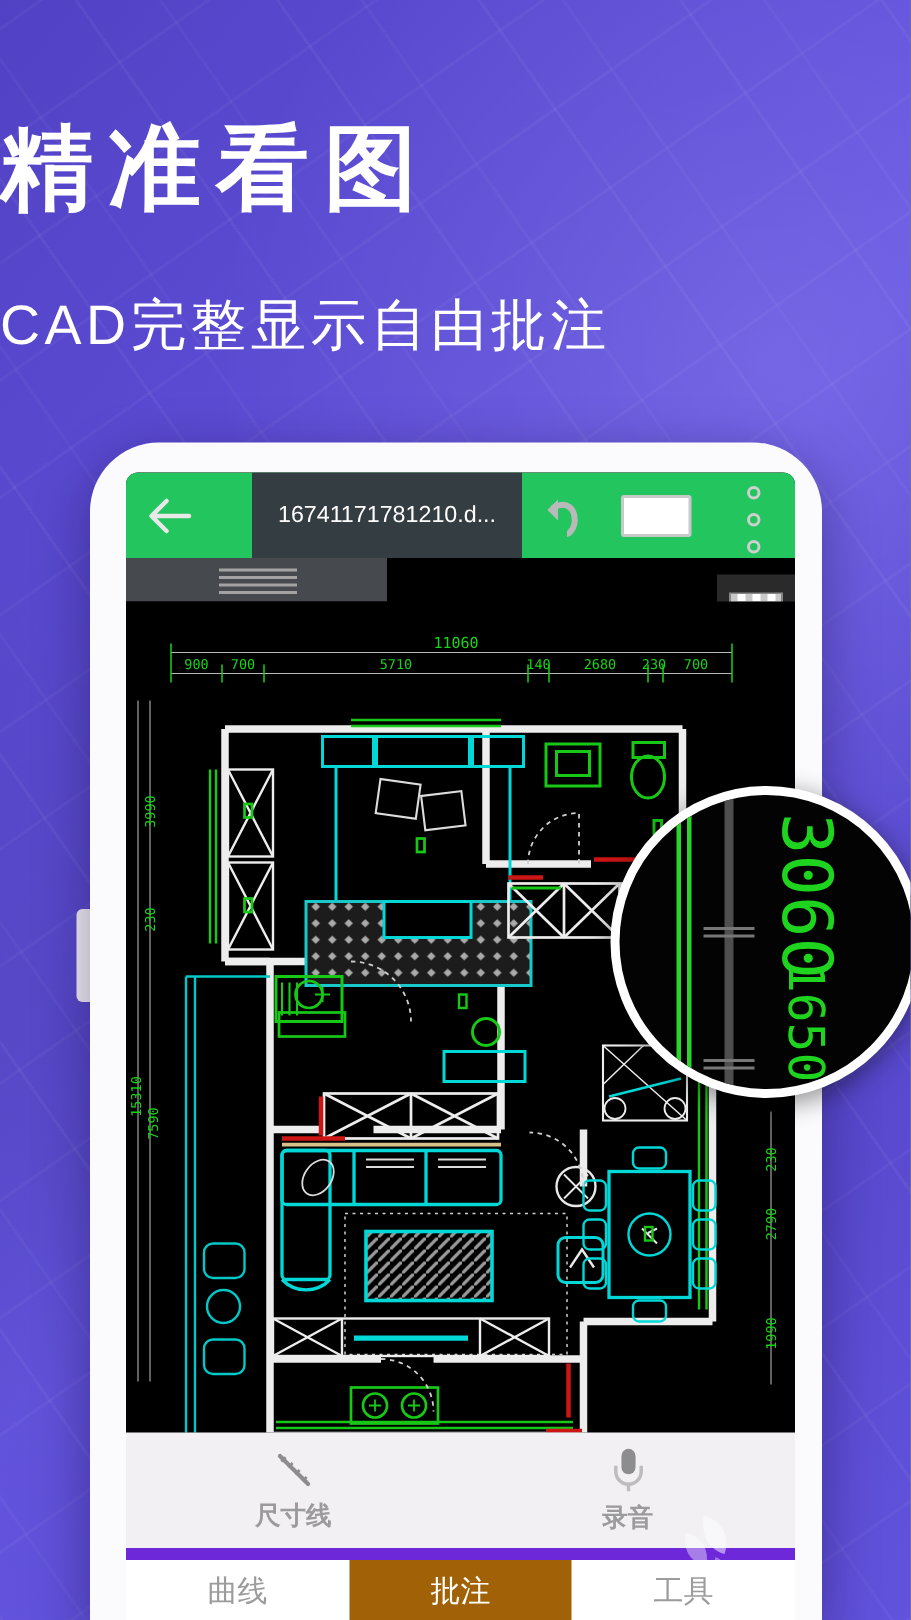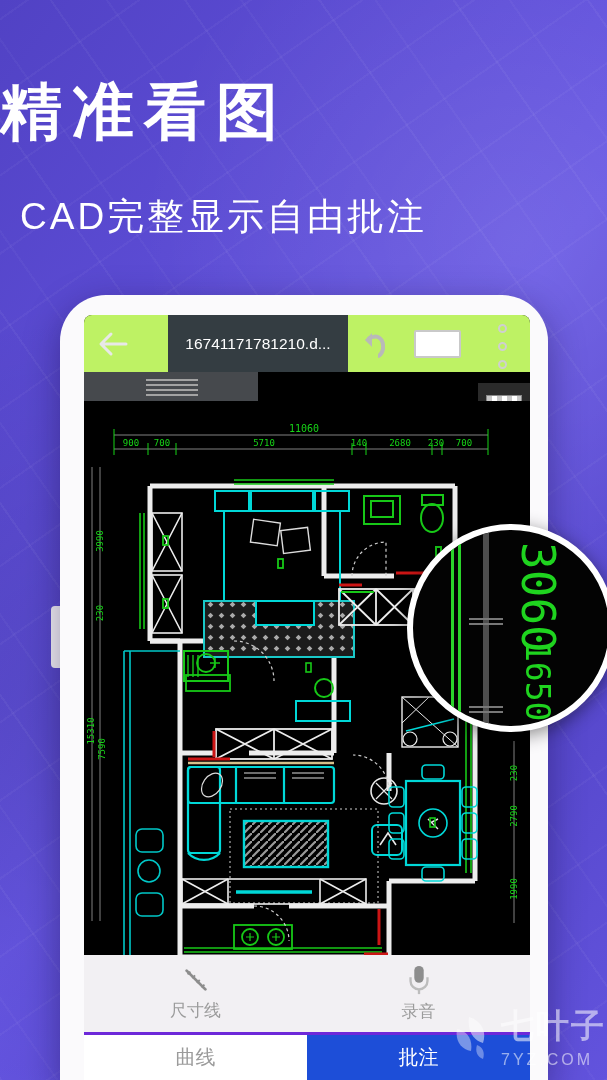--- a/index.html
+++ b/index.html
@@ -12,33 +12,33 @@
   
   .bg-tex { position:absolute; inset:0; pointer-events:none;
     background:
       repeating-linear-gradient(55deg, rgba(255,255,255,0.045) 0 2px, transparent 2px 46px, rgba(255,255,255,0.03) 46px 48px, transparent 48px 110px),
       repeating-linear-gradient(-35deg, rgba(255,255,255,0.035) 0 2px, transparent 2px 64px),
       radial-gradient(circle at 85% 22%, rgba(255,255,255,0.10), transparent 38%),
       radial-gradient(circle at 12% 65%, rgba(0,0,30,0.12), transparent 45%);
   }
   .hero { position:absolute; left:0; top:70px; width:607px; color:#fff; }
   .hero h1 { font-size:62px; font-weight:bold; letter-spacing:10px; }
-  .hero h2 { margin-top:38px; font-size:37px; font-weight:normal; letter-spacing:3px;margin-left:20px; }
+  .hero h2 { margin-top:38px; font-size:37px; font-weight:normal; letter-spacing:3px; }
 
   
   .vol-btn { position:absolute; left:51px; top:606px; width:11px; height:62px;
     background:#f2f0f4; border-radius:4px 0 0 4px; }
   .phone { position:absolute; left:60px; top:295px; width:488px; height:790px;
     background:#fbfafc; border-radius:46px 46px 0 0;
     box-shadow:0 10px 36px rgba(20,10,60,0.40); }
   .screen { position:absolute; left:24px; top:20px; width:446px; height:765px;
     background:#000; border-radius:8px 8px 0 0; overflow:hidden; }
 
   
-  .topbar { position:absolute; left:0; top:0; width:446px; height:57px; background:#bef264; }
+  .topbar { position:absolute; left:0; top:0; width:446px; height:57px; background:#22c55e; }
   .back { position:absolute; left:12px; top:14px; width:34px; height:30px; }
   .filebox { position:absolute; left:84px; top:0; width:180px; height:57px;
     background:#343d42; color:#fff; font-size:15.5px;
     display:flex; align-items:center; justify-content:center; white-space:nowrap; }
   .undo { position:absolute; left:274px; top:12px; width:32px; height:32px; }
   .rectbtn { position:absolute; left:330px; top:15px; width:47px; height:28px;
     background:#fff; border:2px solid #c9c9c9; border-radius:2px; }
   .dots { position:absolute; left:414px; top:9px; display:flex; flex-direction:column; gap:9px; }
   .dots span { width:9px; height:9px; border:2px solid #cfcfcf; border-radius:50%; background:transparent; }
 
@@ -63,29 +63,29 @@
     overflow:hidden; box-shadow:0 4px 18px rgba(0,0,0,.45); }
   .mag .gl { position:absolute; top:0; bottom:0; width:3px; background:#2bd42b; }
   .mag .band { position:absolute; top:0; bottom:0; left:70px; width:6px; background:#4e4e4e; }
   .mag .tick { position:absolute; left:56px; width:34px; height:2px; background:#777; }
   .mag-num { position:absolute; transform-origin:0 0; transform:rotate(90deg);
     color:#1fd41f; font-family:"DejaVu Sans Mono","Liberation Mono",monospace; white-space:nowrap; }
 
   
   .toolbar { position:absolute; left:0; top:640px; width:446px; height:77px; background:#f2f0f3;
     display:flex; }
-  .tool { flex:1; display:flex; flex-direction:column; align-items:center; justify-content:center; gap:4px; }
+  .tool { flex:1; display:flex; flex-direction:column; align-items:center; justify-content:center; gap:4px;font-weight:bold; }
   .tool .lbl { font-size:17px; color:#9b9b9b; }
 
   
   .tabbar { position:absolute; left:0; top:717px; width:446px; height:48px; background:#fff;
-    border-top:3px solid #6d28d9; display:flex; }
+    border-top:8px solid #6d28d9; display:flex; }
   .tab { flex:1; display:flex; align-items:center; justify-content:center;
     font-size:20px; color:#9b9b9b; }
-  .tab.active { background:#1d4ed8; color:#fff; }
+  .tab.active { background:#a16207; color:#fff; }
 
   
   .wm { position:absolute; left:443px; top:1004px; display:flex; align-items:center; gap:6px;
     color:rgba(255,255,255,0.55); z-index:30; }
   .wm .txt { display:flex; flex-direction:column; }
   .wm .nm { font-size:33px; font-weight:bold; letter-spacing:2px; }
   .wm .dm { font-size:16px; letter-spacing:3px; margin-top:2px; }
 </style>
 </head>
 <body>
@@ -370,20 +370,21 @@
           <path d="M6,14 v4 a9 9 0 0 0 18 0 v-4" fill="none" stroke="#bdbdbd" stroke-width="2.5"></path>
           <line x1="15" y1="27" x2="15" y2="32" stroke="#bdbdbd" stroke-width="2.5"></line>
         </svg>
         <span class="lbl">录音</span>
       </div>
     </div>
 
     <div class="tabbar">
       <div class="tab">曲线</div>
       <div class="tab active">批注</div>
+      <div class="tab">工具</div>
     </div>
 
   </div>
 </div>
 
 <div class="mag">
   <div class="gl" style="left:38px;"></div>
   <div class="gl" style="left:45px;"></div>
   <div class="band"></div>
   <div class="tick" style="top:88px;"></div>
@@ -394,17 +395,13 @@
   <div class="mag-num" style="left:144px; top:112px; font-size:33px;">1650</div>
 
 </div>
 
 <div class="wm">
   <svg width="52" height="52" viewBox="0 0 52 52" opacity="0.5">
     <path d="M26,6 C38,10 44,20 40,32 C32,30 24,22 26,6 Z" fill="#fff"></path>
     <path d="M14,18 C24,20 30,28 28,40 C18,38 12,30 14,18 Z" fill="#fff" opacity="0.8"></path>
     <path d="M34,34 C40,36 42,42 40,48 C34,46 32,40 34,34 Z" fill="#fff" opacity="0.7"></path>
   </svg>
-  <div class="txt">
-    <span class="nm">七叶子</span>
-    <span class="dm">7YZ.COM</span>
-  </div>
 </div>
 
 </body></html>

